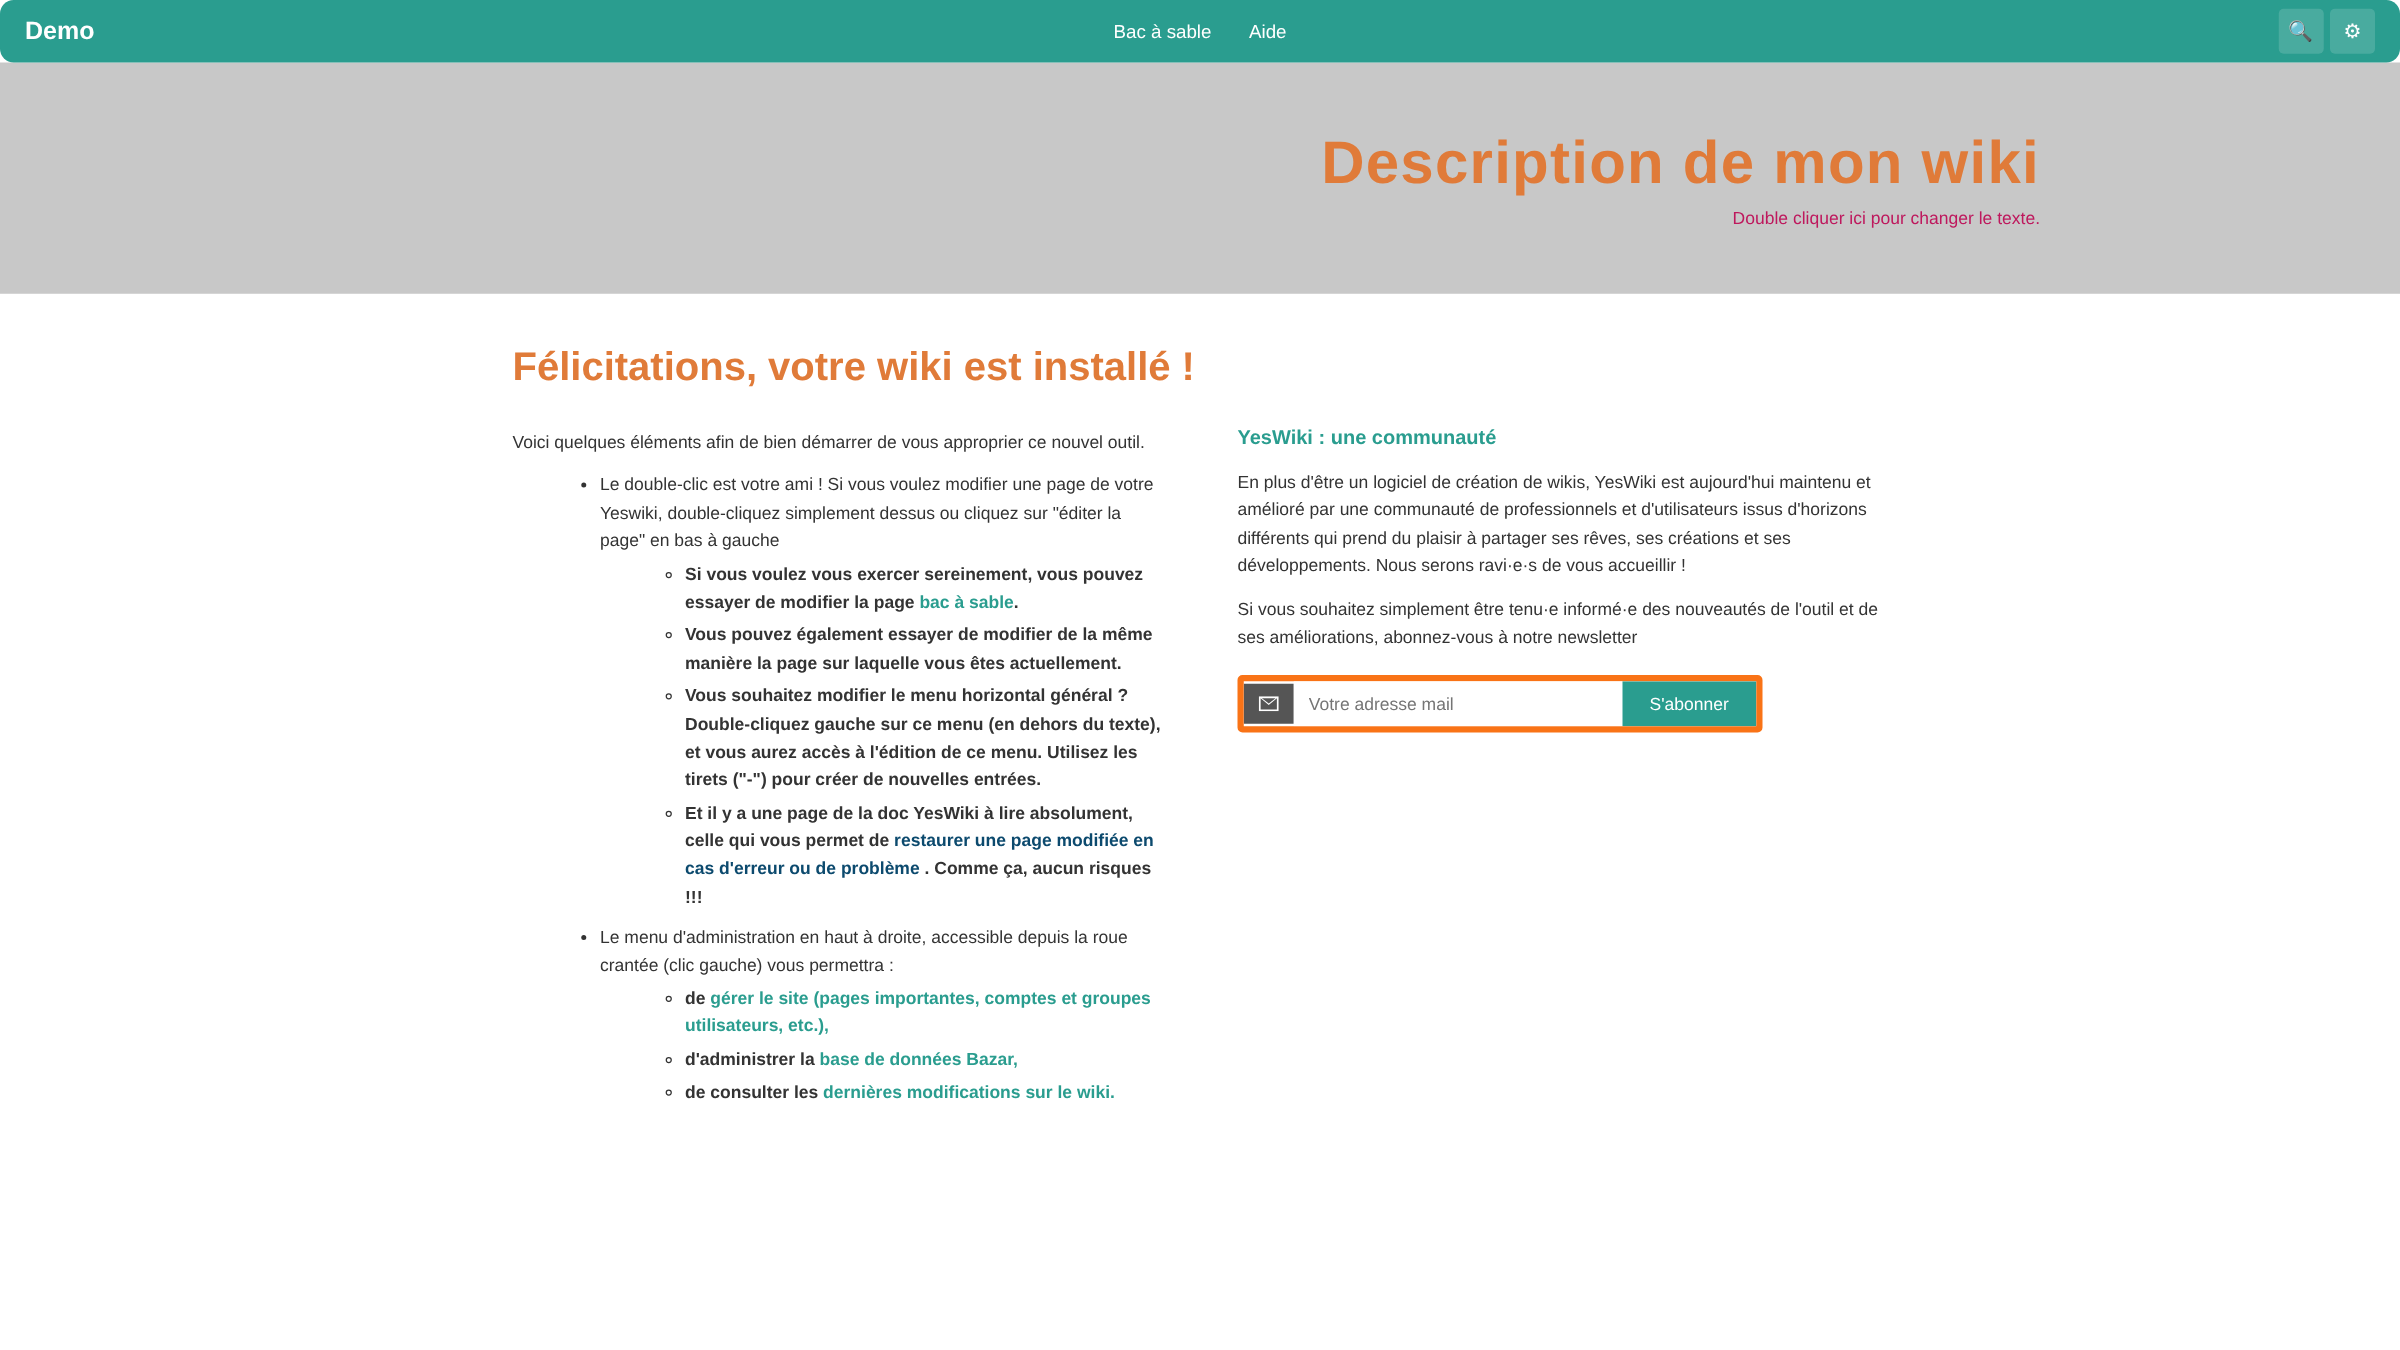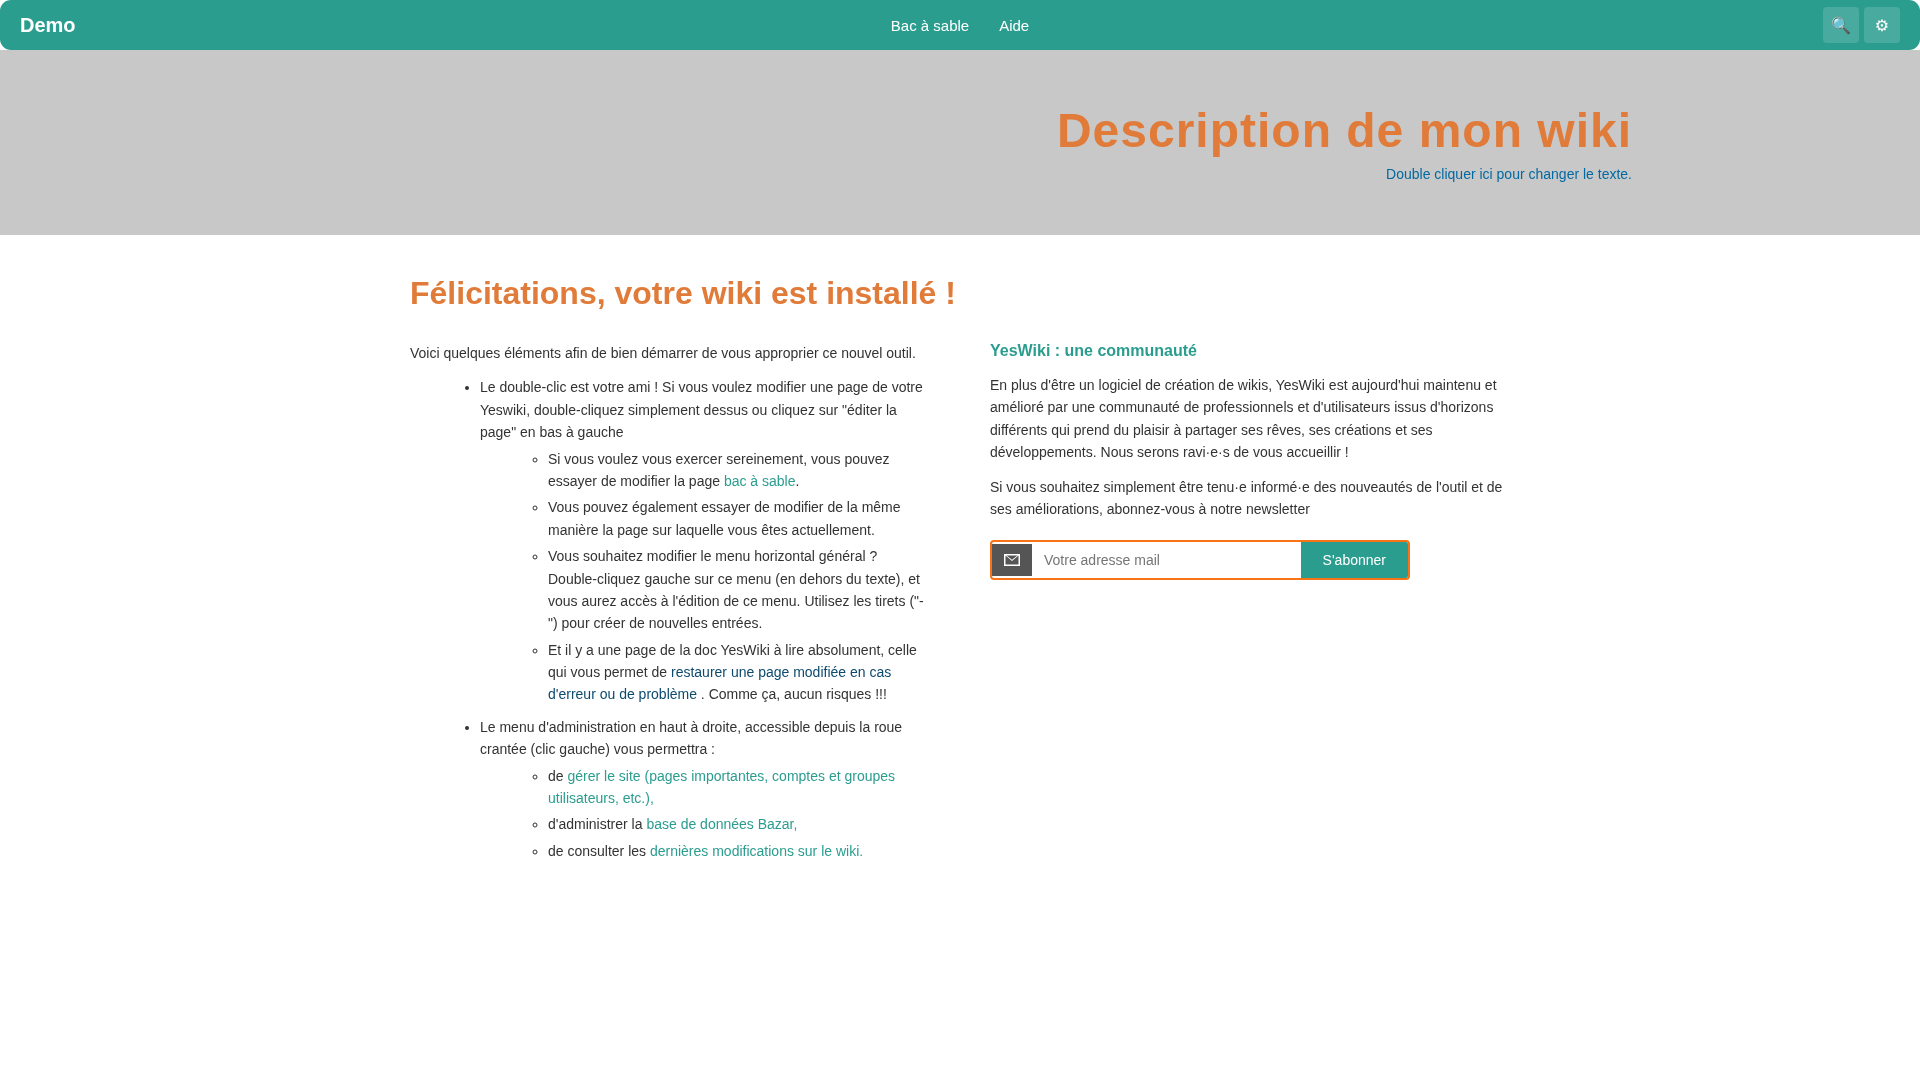--- a/index.html
+++ b/index.html
@@ -64,21 +64,21 @@
       align-items: flex-end;
       padding-right: 15%;
     }
     .hero-title {
       color: #e07b39;
       font-size: 48px;
       font-weight: bold;
       letter-spacing: 1px;
     }
     .hero-subtitle {
-      color: #0369a1;
+      color: #be185d;
       font-size: 14px;
       margin-top: 8px;
     }
 
     
     .content {
       max-width: 1160px;
       margin: 0 auto;
       padding: 40px 30px 60px;
     }
@@ -116,36 +116,37 @@
       font-size: 14px;
       line-height: 1.6;
       color: #333;
       margin-bottom: 4px;
       margin-left: 48px;
     }
     ul ul {
       list-style: circle;
       padding-left: 20px;
       margin-top: 4px;
+      font-weight: bold;
     }
     a.link-teal {
       color: #2a9d8f;
       text-decoration: none;
     }
     a.link-orange {
       color: #0c4a6e;
       text-decoration: none;
     }
 
     
     .newsletter-form {
       display: flex;
       align-items: center;
       margin-top: 20px;
-      border: 2px solid #f97316;
+      border: 5px solid #f97316;
       border-radius: 4px;
       overflow: hidden;
       max-width: 420px;
     }
     .newsletter-icon {
       background: #555;
       color: #fff;
       padding: 10px 12px;
       font-size: 14px;
       display: flex;

